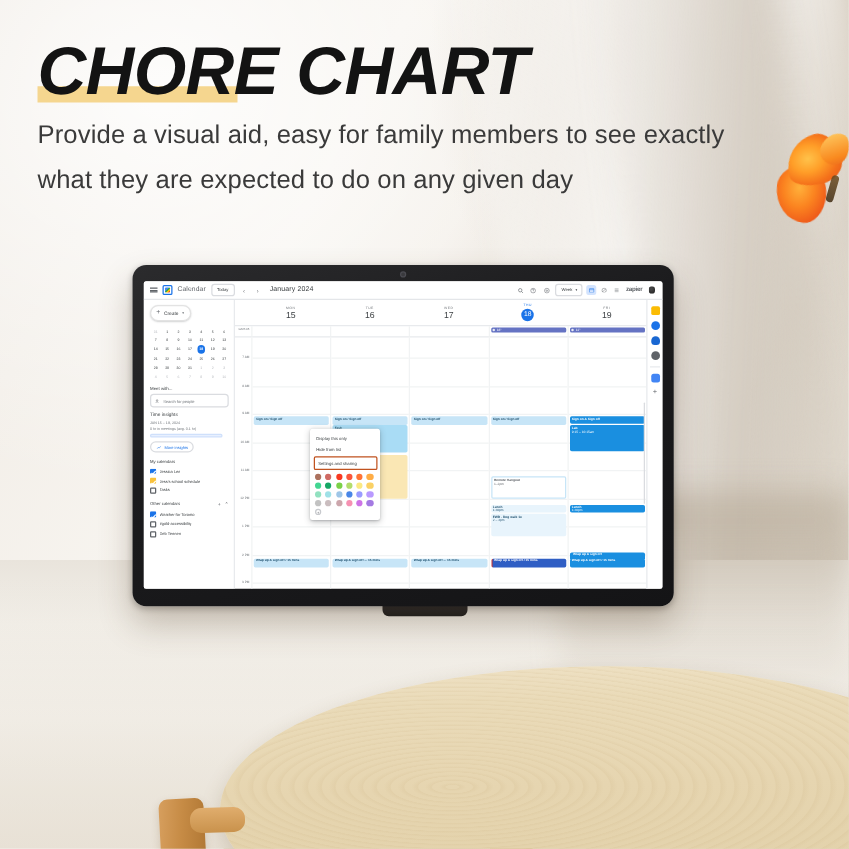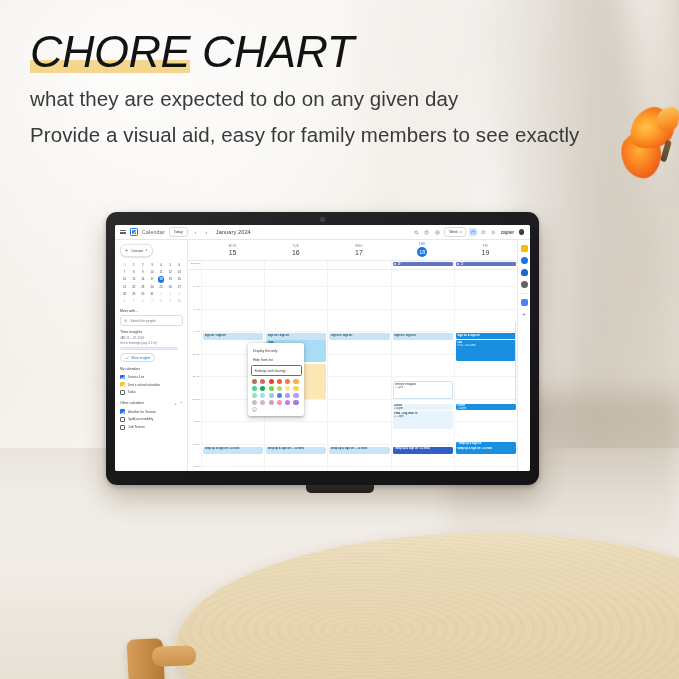--- a/index.html
+++ b/index.html
@@ -88,21 +88,21 @@
   
   #headline { position: absolute; left: 30px; top: 28px; width: 600px; }
   .hl-title-wrap { position: relative; display: inline-block; }
   .hl-underline {
     position: absolute; left: 0; bottom: 4px; width: 160px; height: 13px;
     background: #f5d68f; z-index: 0;
   }
   .hl-title {
     position: relative; z-index: 1;
     font-family: "Liberation Sans", sans-serif;
-    font-size: 45px; font-weight: 400; font-style: italic;
+    font-size: 54px; font-weight: 700; font-style: italic;
     letter-spacing: -0.5px; color: #131313; line-height: 1.08;
   }
   .hl-sub {
     margin-top: 7px;
     font-family: "Liberation Sans", sans-serif;
     font-size: 20.5px; font-weight: 400; color: #3a3a3a;
     line-height: 1.42; letter-spacing: .1px;
   }
 
   
@@ -399,22 +399,22 @@
   <div class="bfly-wing bfly-upper"></div>
   <div class="bfly-wing bfly-tip"></div>
   <div class="bfly-body"></div>
 </div>
 
 <div id="headline">
   <div class="hl-title-wrap">
     <span class="hl-underline"></span>
     <div class="hl-title">CHORE CHART</div>
   </div>
+  <div class="hl-sub">Provide a visual aid, easy for family members to see exactly</div>
   <div class="hl-sub">what they are expected to do on any given day</div>
-  <div class="hl-sub">Provide a visual aid, easy for family members to see exactly</div>
 </div>
 
 <div class="table-edge"></div>
 <div class="table-leg"></div>
 <div class="table-top">
   <div class="table-grain"></div>
 </div>
 <div class="chair-leg"></div>
 <div class="chair-arm"></div>
 

